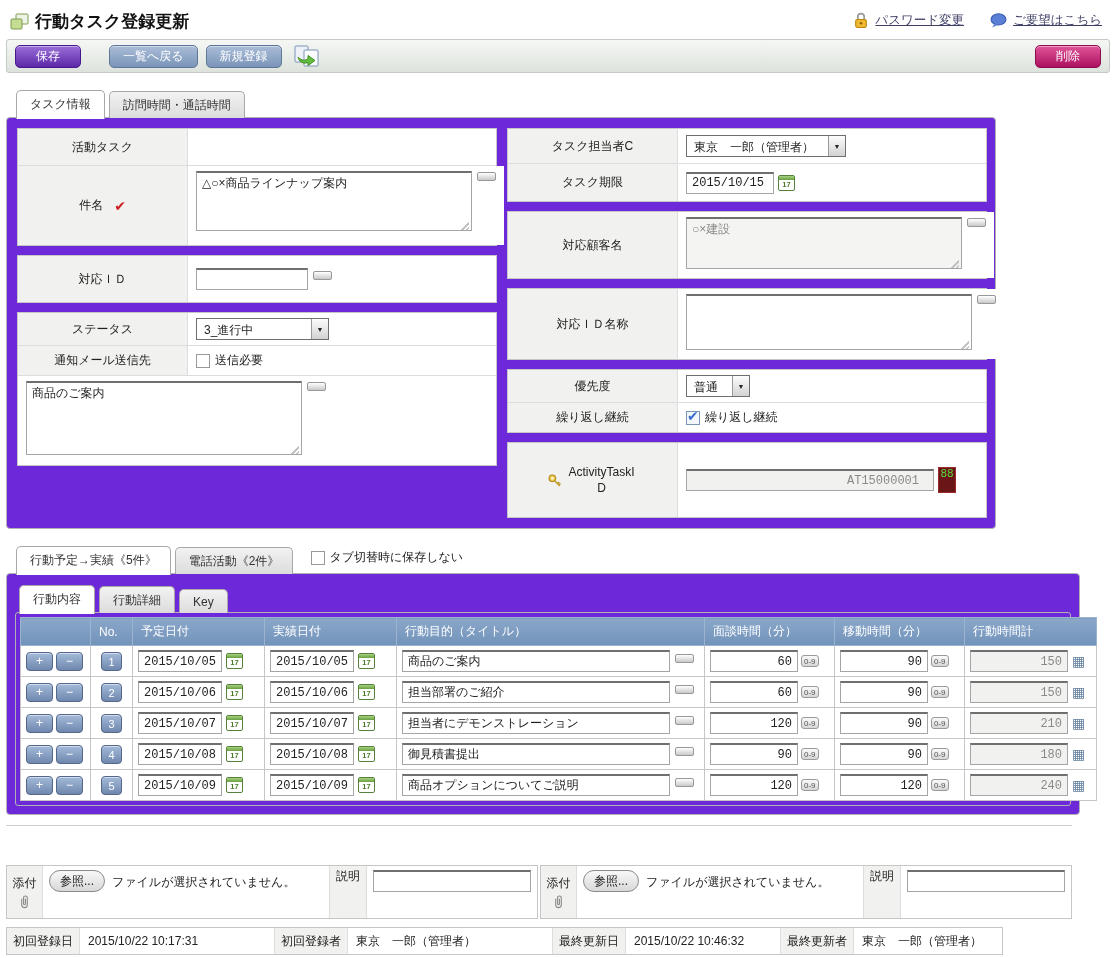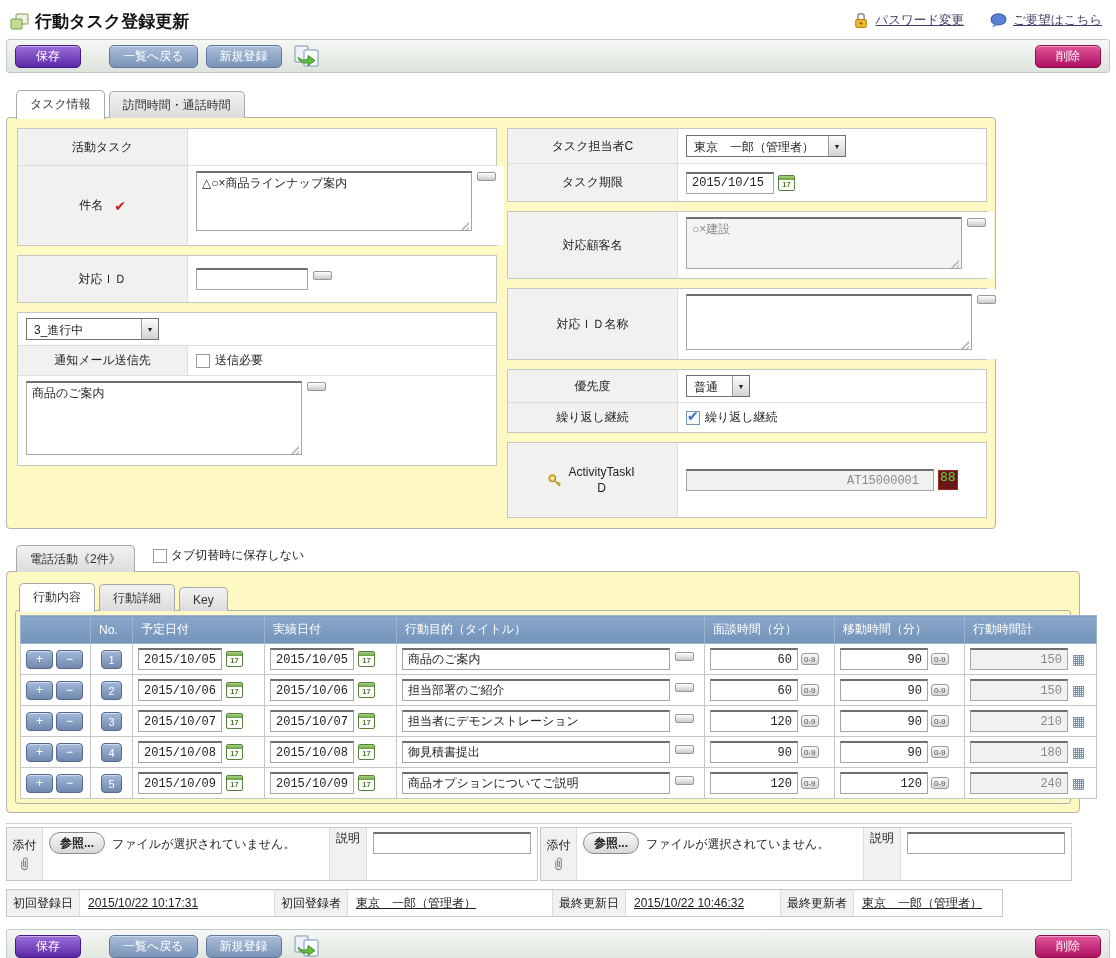--- a/index.html
+++ b/index.html
@@ -41,21 +41,21 @@
   .tab {
     border:1px solid #a8a8a8; border-bottom:none; border-radius:5px 5px 0 0;
     background:linear-gradient(#f2f2f2,#dcdcdc); padding:5px 13px 4px 13px;
     margin-right:4px; cursor:pointer; font-size:12px; color:#333; white-space:nowrap;
   }
   .tab.active { background:#fff; padding-bottom:6px; position:relative; top:1px; }
   .tabrow .cbline { display:flex; align-items:center; gap:4px; margin:0 0 8px 14px; }
   .mt18 { margin-top:16px; }
 
   
-  .panel { border:1px solid #b2b2b2; border-radius:4px; background:#fef9c3; position:relative; z-index:1; }
+  .panel { border:1px solid #b2b2b2; border-radius:4px; background:#6d28d9; position:relative; z-index:1; }
   .p1 { width:990px; padding:10px; }
   .p2 { width:1074px; padding:10px 8px 8px 8px; }
   .p3 { width:100%; padding:4px; border-radius:3px; }
 
   
   .cols { display:flex; gap:10px; }
   .col { width:480px; display:flex; flex-direction:column; }
   .fgroup { border:1px solid #c6c6c6; margin-bottom:9px; background:#fff; }
   .frow { display:flex; border-top:1px solid #ddd; }
   .frow:first-child { border-top:none; }
@@ -102,22 +102,22 @@
 
   .cal { width:17px; height:16px; border:1px solid #55813a; border-radius:2px; background:#fff;
     display:inline-flex; flex-direction:column; margin-left:4px; cursor:pointer; flex:none; }
   .cal .ct { height:4px; background:linear-gradient(#a9d181,#68a040); }
   .cal::after { content:"17"; font-size:7.5px; line-height:10px; text-align:center; color:#4a7a28; font-weight:bold; }
 
   .refbtn { height:22px; padding:0 9px; margin-left:8px; border:1px solid #5e7698; border-radius:4px;
     background:linear-gradient(#9fb5d4,#6d8cb4); color:#fff; font-size:12px; cursor:pointer; font-family:inherit;
     box-shadow:inset 0 1px 0 rgba(255,255,255,.5); }
 
-  .cnt { min-width:18px; height:20px; background:#6a1616; border:1px solid #9b2b2b; color:#5ad23a;
-    font-family:"DejaVu Sans Mono","Liberation Mono",monospace; font-size:13px; line-height:12px; text-align:center;
+  .cnt { min-width:18px; height:26px; background:#6a1616; border:1px solid #9b2b2b; color:#5ad23a;
+    font-family:"DejaVu Sans Mono","Liberation Mono",monospace; font-size:11px; line-height:12px; text-align:center;
     display:inline-block; padding:0 1px; margin-left:4px; cursor:pointer; }
   .n09 { border:1px solid #9a9a9a; border-radius:3px; background:linear-gradient(#fafafa,#d6d6d6);
     font-size:8px; color:#555; padding:0 2px; height:12px; line-height:11px; display:inline-block; margin-left:3px; }
   .n09::after { content:"0-9"; }
   .calcic { font-size:14px; color:#64809f; margin-left:4px; line-height:14px; cursor:pointer; }
   .calcic::after { content:"▦"; }
   .keylabel { word-break:break-all; line-height:1.35; }
 
   
   .atable { border-collapse:collapse; width:100%; table-layout:fixed; }
@@ -136,36 +136,36 @@
     background:linear-gradient(#a3bad9,#7088ae); color:#fff; text-align:center; line-height:18px; font-size:11px;
     box-shadow:inset 0 1px 0 rgba(255,255,255,.5); }
   .fieldline { display:inline-flex; align-items:center; }
   .t-date { width:84px; }
   .t-pur { width:268px; }
   .t-min { width:88px; text-align:right; }
   .t-tot { width:98px; text-align:right; }
 
   
   .attach-strip { display:flex; width:1066px; margin-top:10px; border-top:1px solid #cfcfcf; padding-top:3px; gap:2px; }
-  .ablock { flex:1; border:1px solid #c6c6c6; display:flex; min-height:54px; background:#fff; }
+  .ablock { flex:1; border:1px solid #c6c6c6; display:flex; min-height:54px; background:#fff;margin-top:36px; }
   .acell { width:36px; background:#f1f1ef; border-right:1px solid #ddd; display:flex; flex-direction:column;
     align-items:center; justify-content:center; gap:2px; }
   .abody { flex:1; padding:4px 6px; display:flex; align-items:flex-start; gap:7px; }
   .browsebtn { height:22px; padding:0 10px; border:1px solid #8a8a8a; border-radius:11px;
-    background:linear-gradient(#f8f8f8,#d8d8d8); font-size:12px; cursor:pointer; font-family:inherit; color:#222;font-weight:bold; }
+    background:linear-gradient(#f8f8f8,#d8d8d8); font-size:12px; cursor:pointer; font-family:inherit; color:#222; }
   .nofile { padding-top:4px; white-space:nowrap; }
   .dcell { width:38px; background:#f1f1ef; border-left:1px solid #ddd; border-right:1px solid #ddd;
     display:flex; justify-content:center; padding-top:2px; }
   .dbody { padding:4px 6px 0 6px; }
   .t-desc1 { width:158px; } .t-desc2 { width:158px; }
 
   
   .audit { display:flex; width:997px; margin-top:8px; border:1px solid #c6c6c6; height:28px; align-items:stretch; background:#fff; }
   .aud-l { background:#f1f1ef; border-right:1px solid #ddd; display:flex; align-items:center; justify-content:center; padding:0 6px; white-space:nowrap; }
-  .aud-v { display:flex; align-items:center; padding:0 8px; border-right:1px solid #ddd; white-space:nowrap;text-decoration:underline; }
+  .aud-v { display:flex; align-items:center; padding:0 8px; border-right:1px solid #ddd; white-space:nowrap; }
   .w-v1 { width:195px; } .w-v2 { width:205px; } .w-v3 { width:155px; } .w-v4 { flex:1; border-right:none; }
 
   .botbar { margin-top:12px; }
 </style>
 </head>
 <body>
 
 <div class="page">
 
   <div class="tophdr">
@@ -246,20 +246,21 @@
             <div class="flabel">対応ＩＤ</div>
             <div class="fval">
               <input class="tin" style="width: 112px;" type="text" value="">
               <span class="exp" style="margin-top:-8px"></span>
             </div>
           </div>
         </div>
 
         <div class="fgroup" style="margin-bottom:0">
           <div class="frow" style="min-height:32px">
+            <div class="flabel">ステータス</div>
             <div class="fval">
               <span class="sel" style="min-width:133px">
                 <span class="sv">3_進行中</span>
                   <span class="flex1"></span>
                 <span class="sarrow"></span>
               </span>
             </div>
           </div>
           <div class="frow" style="min-height:27px">
             <div class="flabel">通知メール送信先</div>
@@ -356,20 +357,21 @@
               <input class="tin" readonly="" style="width: 248px; text-align: right; padding-right: 14px;" type="text" value="AT15000001">
               <span class="cnt">88</span>
             </div>
           </div>
         </div>
       </div>
     </div>
   </div>
 
   <div class="tabrow mt18">
+    <div class="tab active">行動予定→実績《5件》</div>
     <div class="tab">電話活動《2件》</div>
     <span class="cbline">
       <span class="cb"></span>
       <span>タブ切替時に保存しない</span>
     </span>
   </div>
 
   <div class="panel p2">
     <div class="tabrow" style="margin-left:4px">
       <div class="tab active">行動内容</div>

